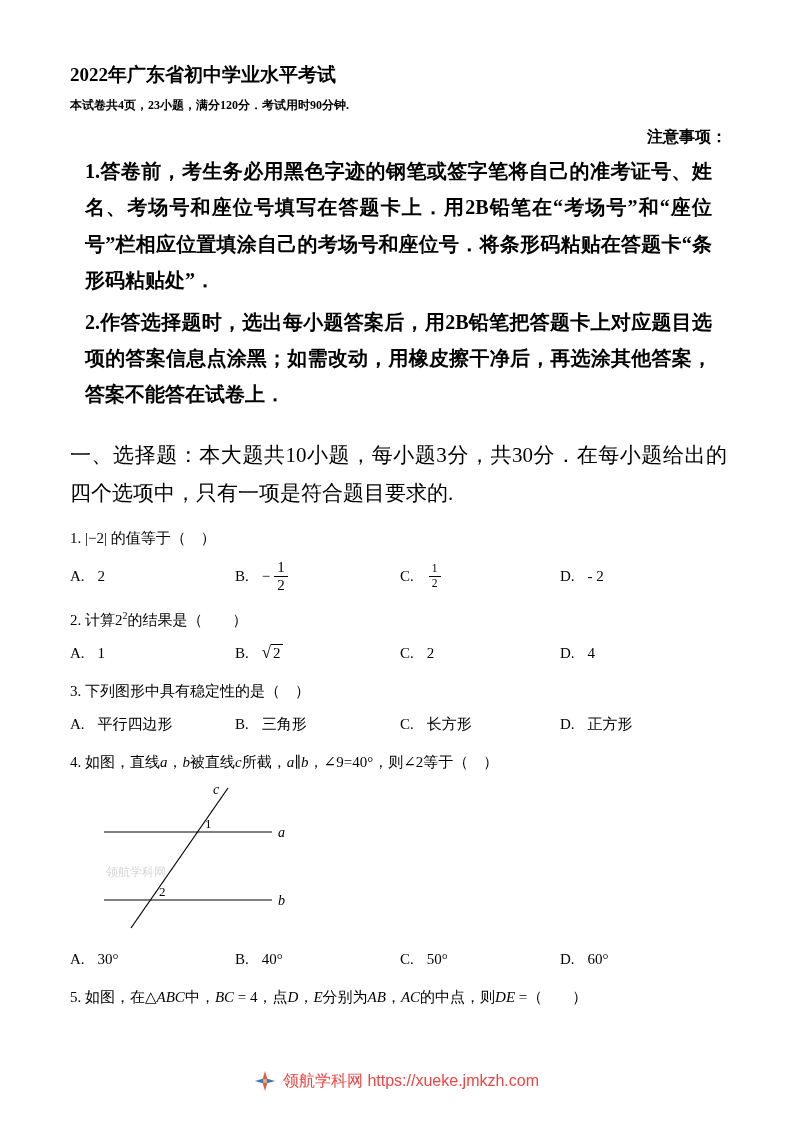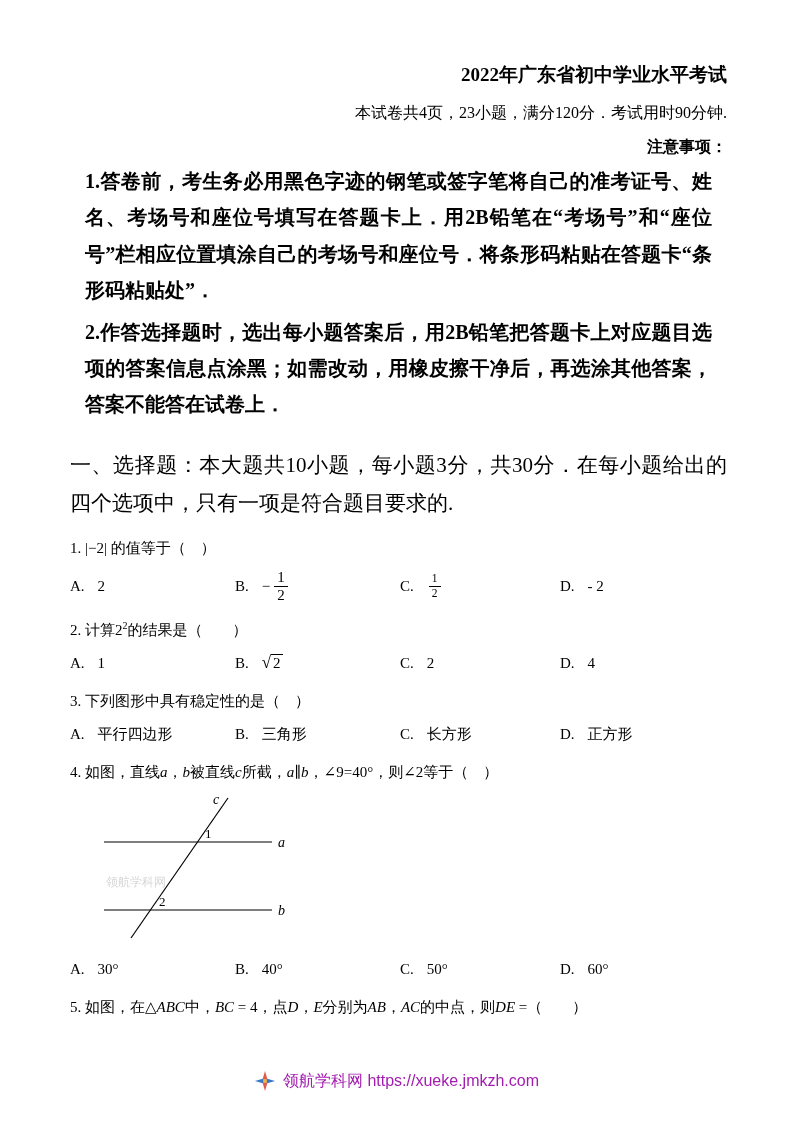--- a/index.html
+++ b/index.html
@@ -6,24 +6,24 @@
   html, body { margin: 0; padding: 0; }
   body {
     width: 793px; height: 1122px;
     background: #ffffff;
     color: #000;
     font-family: "Liberation Serif", "DejaVu Serif", serif;
     position: relative;
     overflow: hidden;
   }
   .page { padding: 62px 66px 0 70px; }
-  .center { text-align: right; }
+  .center { text-align: left; }
   .title { font-size: 19px; font-weight: 700; margin: 0; }
   .subject { font-size: 19px; font-weight: 700; margin: 20px 0 0; }
-  .exam-info { font-size: 16px; font-weight: 400; margin: 15px 0 0; }
+  .exam-info { font-size: 12px; font-weight: 700; margin: 9px 0 0; }
   .notice-heading { font-size: 16px; font-weight: 700; margin: 13px 0 0; text-align: right; }
   .bold-par {
     font-size: 20px; font-weight: 700; line-height: 1.82;
     text-align: justify; margin: 5px 15px 0;
   }
   .section-heading {
     font-size: 21px; font-weight: 400; line-height: 1.82;
     text-align: justify; margin: 23px 0 0;
   }
   .stem { font-size: 15px; font-weight: 400; margin: 17px 0 0; }
@@ -52,21 +52,21 @@
   .figure-wrap { margin: 8px 0 0 6px; }
   .fig-line { stroke: #000; stroke-width: 1.2; }
   .fig-label { font-style: italic; font-size: 14px; fill: #000; }
   .fig-num { font-size: 13px; fill: #000; }
   .fig-wm { font-size: 12px; fill: #999; opacity: 0.4; }
   .footer {
     position: absolute; left: 0; bottom: 30px; width: 100%;
     display: flex; align-items: center; justify-content: center; gap: 7px;
   }
   .footer-text {
-    color: #a21caf; font-size: 16px;
+    color: #ef4444; font-size: 16px;
     font-family: "Liberation Sans", "DejaVu Sans", sans-serif;
   }
 </style>
 </head>
 <body>
 
 <div class="page">
 
   <h1 class="title center">2022年广东省初中学业水平考试</h1>
   <p class="exam-info center">本试卷共4页，23小题，满分120分．考试用时90分钟.</p>

